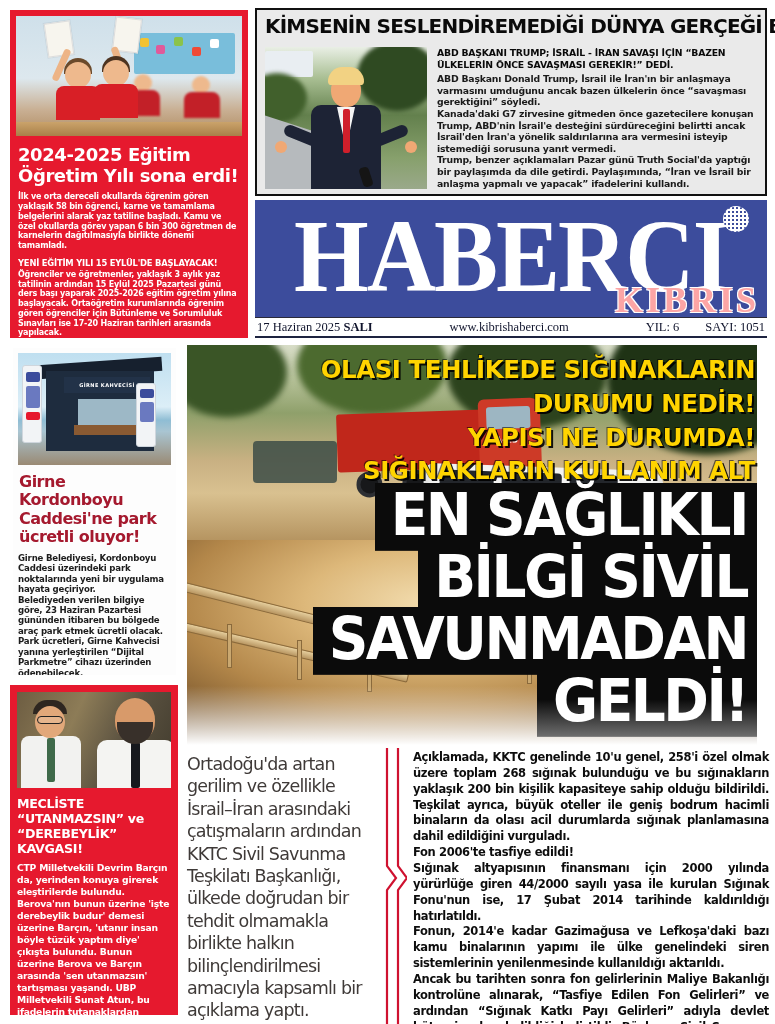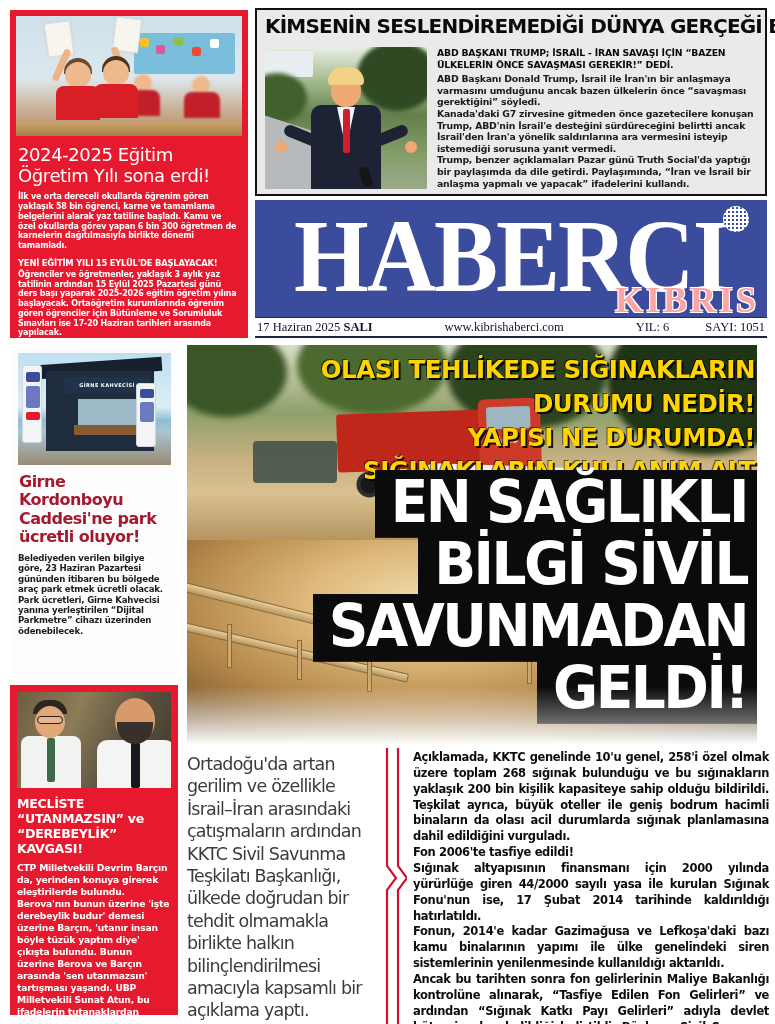--- a/index.html
+++ b/index.html
@@ -14,21 +14,21 @@
   .edu-box { left:10px; top:10px; width:238px; height:328px; background:#e6192e; padding:6px; overflow:hidden; }
   .edu-photo { position:relative; width:100%; height:120px; background:linear-gradient(180deg,#cfe0ea 0%,#dde8ee 52%,#c9b094 78%,#b08a60 100%); overflow:hidden; }
   .board { position:absolute; left:52%; top:14%; width:45%; height:34%; background:#79bedb; border-radius:2px; }
   .board i { position:absolute; width:9px; height:9px; border-radius:2px; }
   .kid-head { position:absolute; width:26px; height:26px; border-radius:50%; background:#eeb98d; }
   .kid-hair { position:absolute; width:28px; height:16px; border-radius:14px 14px 0 0; background:#6b4a2b; }
   .kid-body { position:absolute; width:44px; height:34px; border-radius:8px 8px 0 0; background:#d81f26; }
   .kid-arm { position:absolute; width:7px; height:34px; background:#edb486; border-radius:4px; }
   .paper { position:absolute; width:26px; height:34px; background:#f7f5ee; border:1px solid #ddd; box-shadow:0 0 0 1px rgba(0,0,0,.05); }
   .desk-strip { position:absolute; bottom:0; width:100%; height:14px; background:linear-gradient(180deg,#caa36b,#a97f49); }
-  .edu-title { color:#fff; font-weight:normal; font-size:18px; line-height:1.18; letter-spacing:-0.4px; margin:8px 2px 6px; }
+  .edu-title { color:#fff; font-weight:bold; font-size:18px; line-height:1.18; letter-spacing:-0.4px; margin:8px 2px 6px; }
   .edu-body { color:#fff; font-weight:bold; font-size:8px; letter-spacing:-0.2px; line-height:1.22; margin:0 2px 7px; }
   .edu-sub { color:#fff; font-weight:bold; font-size:8.4px; letter-spacing:-0.2px; margin:0 2px 2px; }
 
   
   .trump-box { left:255px; top:8px; width:512px; height:188px; background:#eaeaea; border:2px solid #111; padding:5px 8px; }
   .trump-headline { font-size:20px; font-weight:900; color:#0a0a0a; letter-spacing:-0.8px; line-height:1.1; white-space:nowrap; }
   .trump-photo { position:absolute; left:8px; top:37px; width:162px; height:142px; overflow:hidden;
     background:linear-gradient(180deg,#e9efe5 0%,#a9bf93 22%,#63804d 48%,#87a06c 78%,#9aa98a 100%); }
   .wh-building { position:absolute; left:0; top:4px; width:48px; height:26px; background:#e9eef2; border-radius:2px; }
   .tree-blob { position:absolute; border-radius:50%; filter:blur(2px); }
@@ -51,21 +51,21 @@
     font-weight:bold; color:#fff; font-size:96px; letter-spacing:-2px; transform:scaleY(1.08); transform-origin:top; }
   .globe { position:absolute; right:18px; top:6px; width:26px; height:26px; border-radius:50%; background:#fff;
     background-image:radial-gradient(#3c4c9c 34%, rgba(60,76,156,0) 36%); background-size:4px 4px; box-shadow:0 0 0 1px rgba(255,255,255,.35) inset; }
   .mast-region { position:absolute; right:8px; bottom:-4px; font-family:"Liberation Serif","DejaVu Serif",serif; font-weight:bold;
     font-size:36px; letter-spacing:3px; color:#fca5a5;
     text-shadow:-1px -1px 0 #fff,1px -1px 0 #fff,-1px 1px 0 #fff,1px 1px 0 #fff; }
   .date-bar { left:255px; top:317px; width:512px; height:21px; border-top:1px solid #2a2a3a; border-bottom:2px solid #1d2340;
     display:flex; align-items:center; justify-content:space-between; font-family:"Liberation Serif","DejaVu Serif",serif;
     font-size:12.5px; color:#10142c; padding:0 2px; }
   .date-left b { font-weight:bold; }
-  .date-right { display:flex; gap:36px;text-align:center; }
+  .date-right { display:flex; gap:26px;text-align:center; }
 
   
   .girne-box { left:13px; top:348px; width:163px; height:327px; background:#fdfdfd; padding:5px; overflow:hidden; }
   .girne-photo { position:relative; width:100%; height:112px; overflow:hidden;
     background:linear-gradient(180deg,#bfdff0 0%,#dceef7 48%,#8fbdd4 60%,#a9c5d2 70%,#9a8a74 100%); }
   .kiosk { position:absolute; left:28px; top:18px; width:108px; height:80px; background:#1e2c3e; }
   .kiosk-roof { position:absolute; left:20px; top:8px; width:124px; height:14px; background:#16202e; transform:rotate(-4deg); }
   .kiosk-sign { position:absolute; left:46px; top:24px; width:86px; height:16px; background:#223248; color:#fff;
     font-size:5px; font-weight:bold; text-align:center; line-height:16px; letter-spacing:.4px; }
   .kiosk-win { position:absolute; left:60px; top:46px; width:66px; height:26px; background:#9db8c6; }
@@ -110,21 +110,21 @@
   .suv-label { position:absolute; left:14px; top:58px; color:#c01d22; font-weight:bold; font-size:9px; transform:rotate(-4deg); }
   .mp-tunnel { position:absolute; left:0; top:195px; width:100%; height:210px;
     background:radial-gradient(ellipse at 42% 30%, #f2dcae 0%, #ddb87a 26%, #b3874a 52%, #74522a 76%, #331f0d 100%); }
   .rail { position:absolute; background:linear-gradient(180deg,#e6cf9e,#b99763); border:1px solid #8a6a3c; border-radius:2px; }
   .post { position:absolute; width:5px; background:#caa870; border:1px solid #8a6a3c; }
   .mp-fade { position:absolute; left:0; bottom:0; width:100%; height:64px; background:linear-gradient(180deg, rgba(255,255,255,0), #ffffff 92%); }
 
   .kicker { position:absolute; right:2px; top:8px; text-align:right; }
   .kicker div { color:#ffd400; font-weight:900; font-size:24.5px; line-height:1.38; letter-spacing:-0.5px;
     text-shadow:2px 2px 0 rgba(0,0,0,.9), -1px -1px 0 rgba(0,0,0,.55); white-space:nowrap; }
-  .bars { position:absolute; right:0; top:127px; text-align:right;text-decoration:underline; }
+  .bars { position:absolute; right:0; top:140px; text-align:right;text-decoration:underline; }
   .bars .bar { display:block; float:right; clear:both; background:#0b0b0b; color:#fff; font-weight:900;
     font-size:55px; line-height:1.0; letter-spacing:-2.5px; padding:3px 10px 6px 16px; white-space:nowrap;
     transform:scaleY(1.06); transform-origin:top right; margin-top:-2px; }
   .bars .bar:last-child { background:linear-gradient(180deg,#0b0b0b 45%, #6f6f6f 100%); }
 
   
   .intro-col { left:187px; top:753px; width:196px; color:#3f3a38; font-size:17.5px; line-height:1.28; letter-spacing:-0.8px; }
   .divider-svg { left:383px; top:748px; }
   .body-col { left:413px; top:750px; width:356px; color:#0d0d0d; font-weight:bold; font-size:11.5px;
     line-height:1.38; letter-spacing:-0.35px; text-align:justify; }
@@ -220,20 +220,21 @@
         <i style="top:6px;height:10px;background:#3c4c9c"></i>
           <i style="top:20px;height:22px;background:#6a79c0"></i>
           <i style="top:46px;height:8px;background:#e6192e"></i>
       </div>
       <div class="meter" style="left:118px;top:30px;height:64px">
         <i style="top:5px;height:9px;background:#3c4c9c"></i>
           <i style="top:18px;height:20px;background:#6a79c0"></i>
       </div>
     </div>
     <div class="girne-title">Girne Kordonboyu Caddesi'ne park ücretli oluyor!</div>
+    <div class="girne-body">Girne Belediyesi, Kordonboyu Caddesi üzerindeki park noktalarında yeni bir uygulama hayata geçiriyor.</div>
     <div class="girne-body">Belediyeden verilen bilgiye göre, 23 Haziran Pazartesi gününden itibaren bu bölgede araç park etmek ücretli olacak.</div>
     <div class="girne-body">Park ücretleri, Girne Kahvecisi yanına yerleştirilen “Dijital Parkmetre” cihazı üzerinden ödenebilecek.</div>
   </div>
 
   <div class="abs meclis-box">
     <div class="meclis-photo">
       <div class="m1-body"></div>
       <div class="m1-tie"></div>
       <div class="m1-hair"></div>
       <div class="m1-head"></div>

